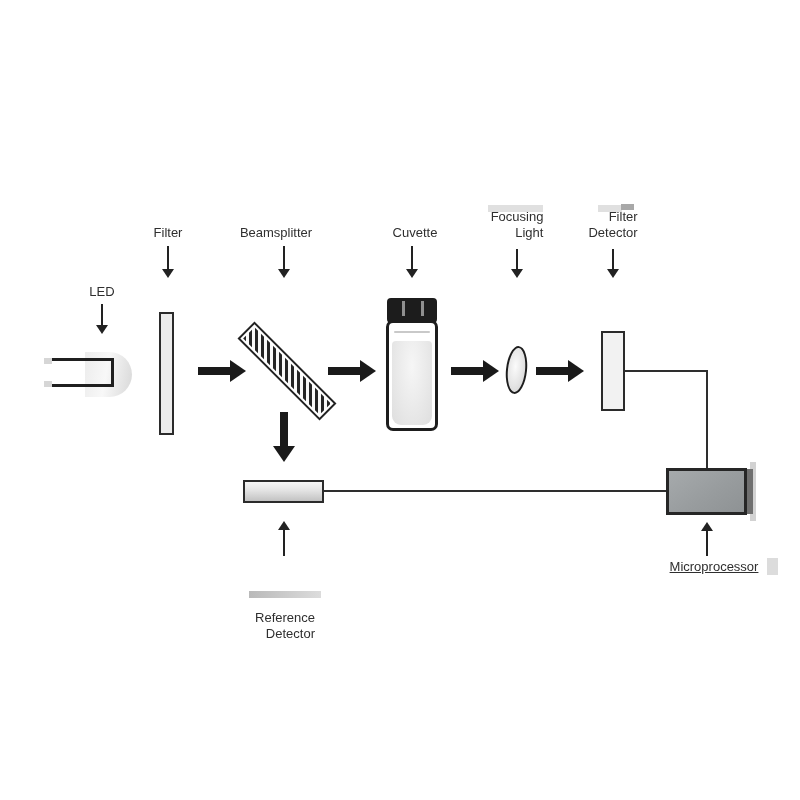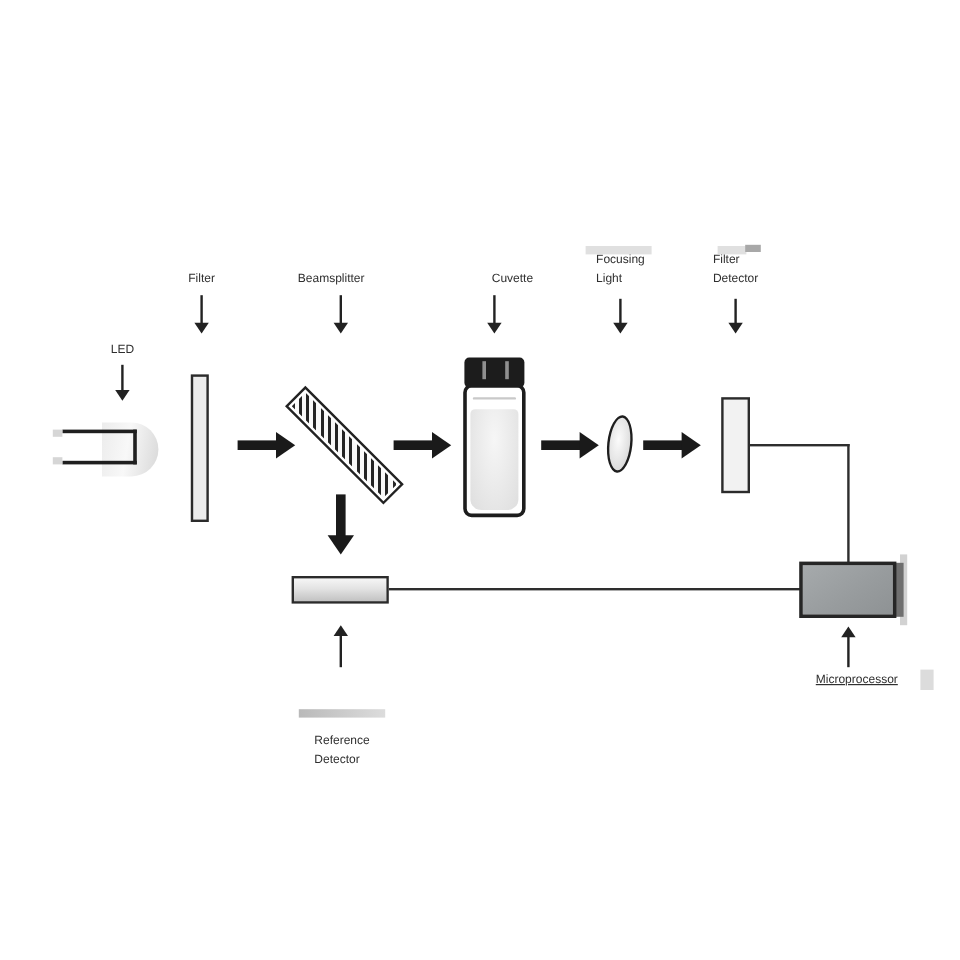--- a/index.html
+++ b/index.html
@@ -11,22 +11,22 @@
   html,body { background:#ffffff; }
   .canvas {
     position:relative; width:800px; height:800px; background:#ffffff;
     font-family:"Liberation Sans", sans-serif; overflow:hidden;
   }
   .abs { position:absolute; }
 
   
   .lbl {
     position:absolute; transform:translateX(-50%);
-    font-size:10px; line-height:15.5px; color:var(--label-text);
-    text-align:left; white-space:nowrap;
+    font-size:13px; line-height:15.5px; color:var(--label-text);
+    text-align:right; white-space:nowrap;
   }
 
   
   .thin-arrow { position:absolute; width:12px; }
   .thin-arrow .shaft { position:absolute; left:5px; width:2px; background:var(--ink); }
   .thin-arrow .head  { position:absolute; left:0; width:0; height:0; }
   .thin-arrow.down .shaft { top:0; }
   .thin-arrow.down .head  { bottom:0; border-left:6px solid transparent; border-right:6px solid transparent; border-top:9px solid var(--ink); }
   .thin-arrow.up .shaft { bottom:0; }
   .thin-arrow.up .head  { top:0; border-left:6px solid transparent; border-right:6px solid transparent; border-bottom:9px solid var(--ink); }
@@ -91,21 +91,21 @@
   .artifact { background:#e0e0e0; }
 </style>
 </head>
 <body>
 
 <div class="canvas">
 
   <div class="lbl" style="left:102px; top:284px;">LED</div>
   <div class="lbl" style="left:168px; top:225px;">Filter</div>
   <div class="lbl" style="left:276px; top:225px;">Beamsplitter</div>
-  <div class="lbl" style="left:427px; top:225px;">Cuvette</div>
+  <div class="lbl" style="left:415px; top:225px;">Cuvette</div>
   <div class="lbl" style="left:517px; top:209px;">
     <div>Focusing</div>
     <div>Light</div>
   </div>
   <div class="lbl" style="left:613px; top:209px;">
     <div>Filter</div>
     <div>Detector</div>
   </div>
 
   <div class="thin-arrow down" style="left:96px;  top:304px; height:30px;">

